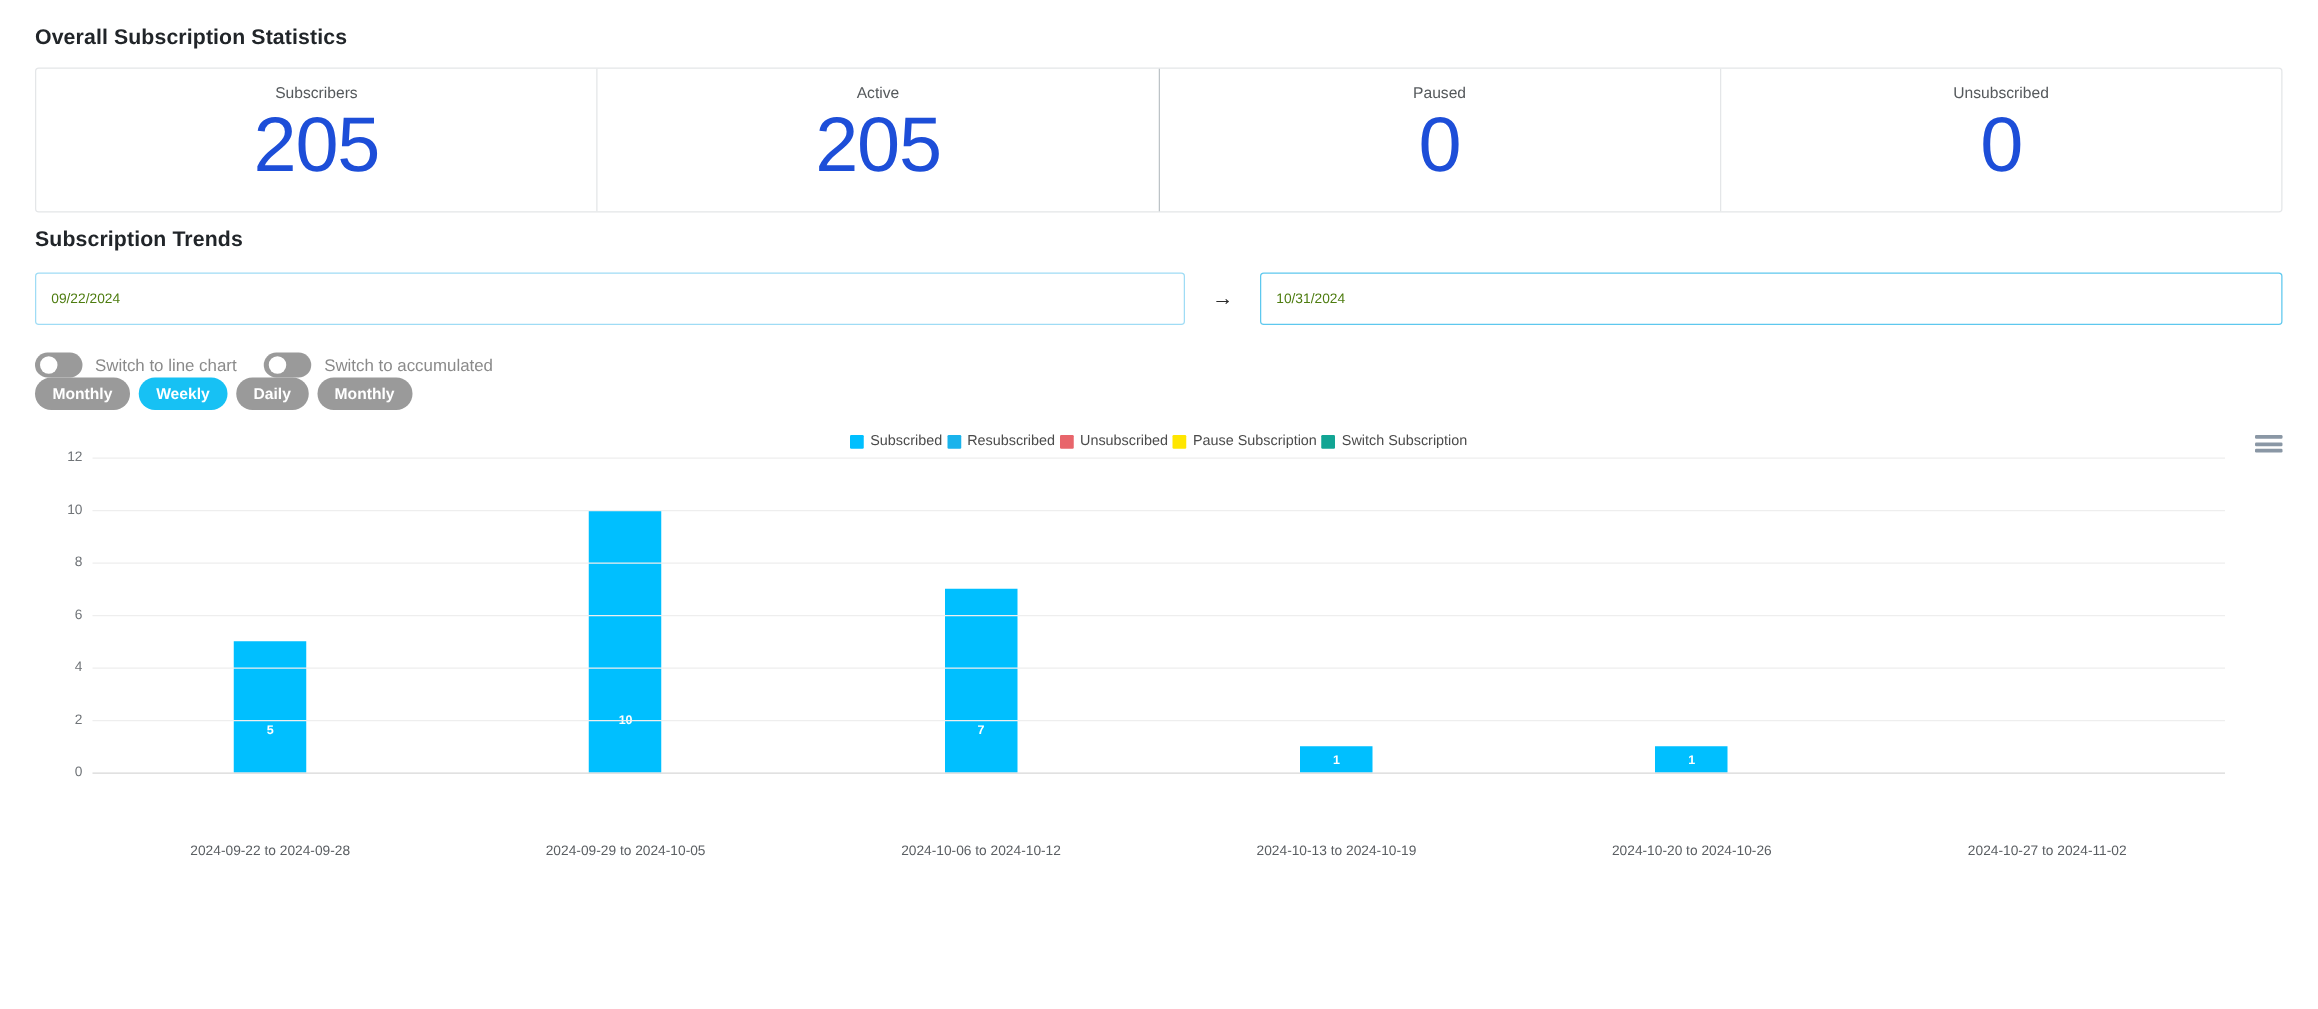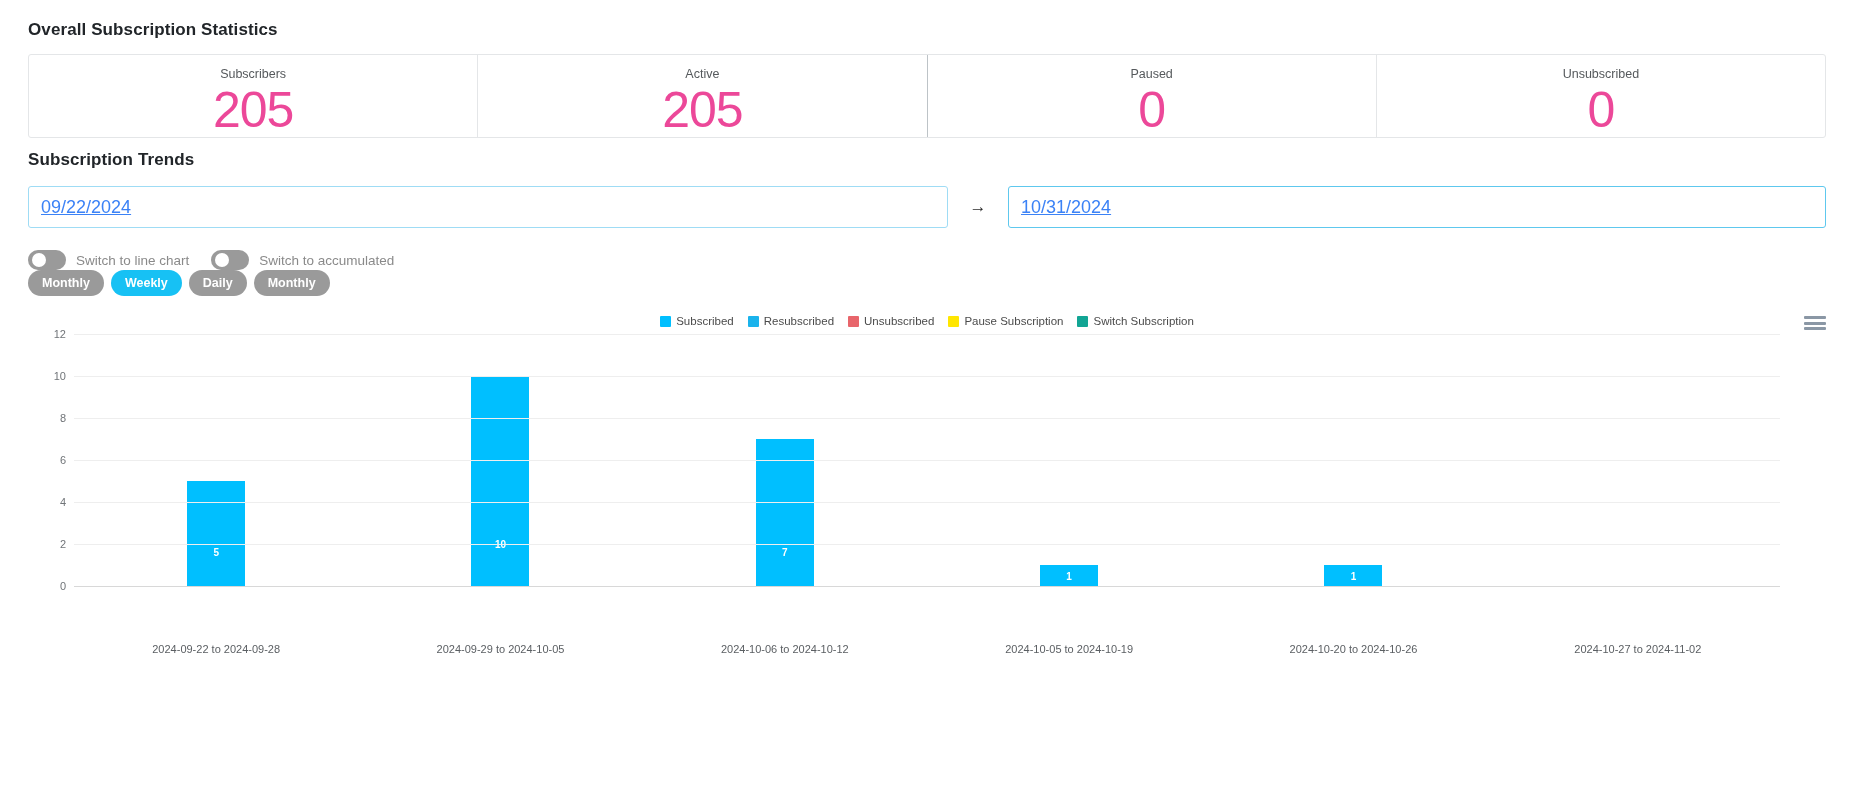--- a/index.html
+++ b/index.html
@@ -28,67 +28,66 @@
   #overall-title { padding-top: 20px; margin: 0 0 14px 0; }
   #trends-title  { margin: 0 0 16px 0; padding-top: 12px; }
 
   
   .stats-row {
     display: flex;
     width: 100%;
     border: 1px solid #e4e6e8;
     border-radius: 3px;
     background: #fff;
-    height: 84px;
+    height: 116px;
   }
   .stat-card {
     flex: 1 1 0;
     display: flex;
     flex-direction: column;
     align-items: center;
     justify-content: flex-start;
     padding-top: 12px;
     position: relative;
   }
   .stat-card + .stat-card { border-left: 1px solid #e4e6e8; }
   .stat-card.divider-strong + .stat-card { border-left: 1px solid #bdc3c7; }
   .stat-label {
     font-size: 12.5px;
     color: #55595c;
     font-weight: normal;
     line-height: 1.2;
     margin-bottom: 2px;
   }
   .stat-value {
-    font-size: 50px;
+    font-size: 62px;
     font-weight: 300;
     line-height: 1.05;
-    color: #ec4899;
+    color: #1d4ed8;
     letter-spacing: -1px;
   }
 
   
   .date-row {
     display: flex;
     align-items: center;
     gap: 0;
     width: 100%;
     margin-bottom: 22px;
   }
   .date-input {
     height: 42px;
     border: 1px solid #9fdcf5;
     border-radius: 3px;
     background: #fff;
     font-family: "Liberation Sans", sans-serif;
-    font-size: 18px;
-    color: #3b82f6;
+    font-size: 11px;
+    color: #4d7c0f;
     padding: 0 12px;
     outline: none;
-    text-decoration: underline;
   }
   #date-start { flex: 0 0 920px; }
   #date-end   { flex: 1 1 auto; border-color: #5ec8ee; }
   .arrow-sep {
     flex: 0 0 60px;
     text-align: center;
     font-size: 17px;
     color: #2b2b2b;
     line-height: 42px;
     user-select: none;
@@ -159,21 +158,21 @@
   .chart-menu span {
     display: block;
     height: 3px;
     background: #8a97a5;
     border-radius: 1px;
   }
   .legend {
     display: flex;
     justify-content: center;
     align-items: center;
-    gap: 14px;
+    gap: 4px;
     height: 22px;
     padding-top: 4px;
   }
   .legend-item { display: flex; align-items: center; gap: 5px; }
   .legend-swatch { width: 11px; height: 11px; border-radius: 1px; flex: 0 0 auto; }
   .legend-text {
     font-size: 11.5px;
     color: #4b4b4b;
     white-space: nowrap;
   }
@@ -375,19 +374,19 @@
         <div class="grid-line" style="top: 42px;"></div>
         <div class="y-tick" style="top: 42px;">10</div>
         <div class="grid-line" style="top: 0px;"></div>
         <div class="y-tick" style="top: 0px;">12</div>
       </div>
 
     <div class="x-axis" id="x-axis">
         <div class="x-tick">2024-09-22 to 2024-09-28</div>
         <div class="x-tick">2024-09-29 to 2024-10-05</div>
         <div class="x-tick">2024-10-06 to 2024-10-12</div>
-        <div class="x-tick">2024-10-05 to 2024-10-19</div>
+        <div class="x-tick">2024-10-13 to 2024-10-19</div>
         <div class="x-tick">2024-10-20 to 2024-10-26</div>
         <div class="x-tick">2024-10-27 to 2024-11-02</div>
       </div>
   </div>
 
 </div>
 
 </body></html>

